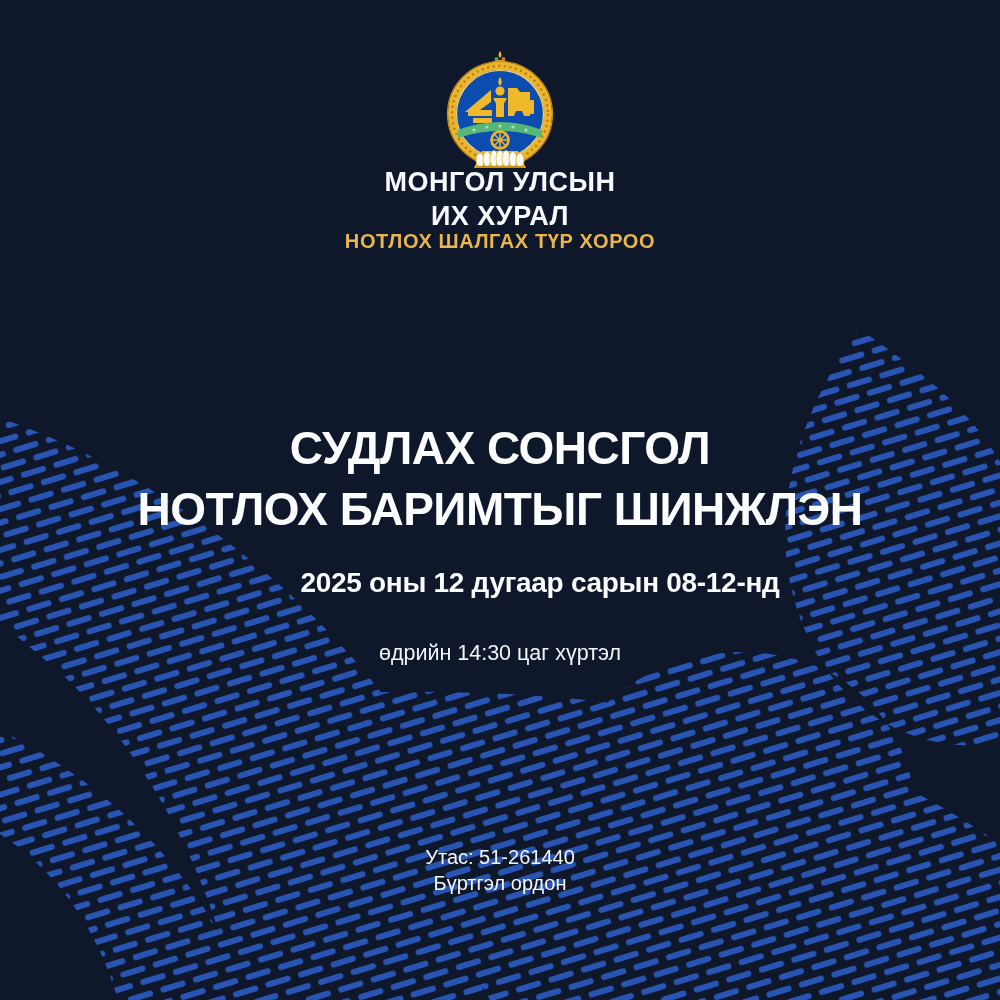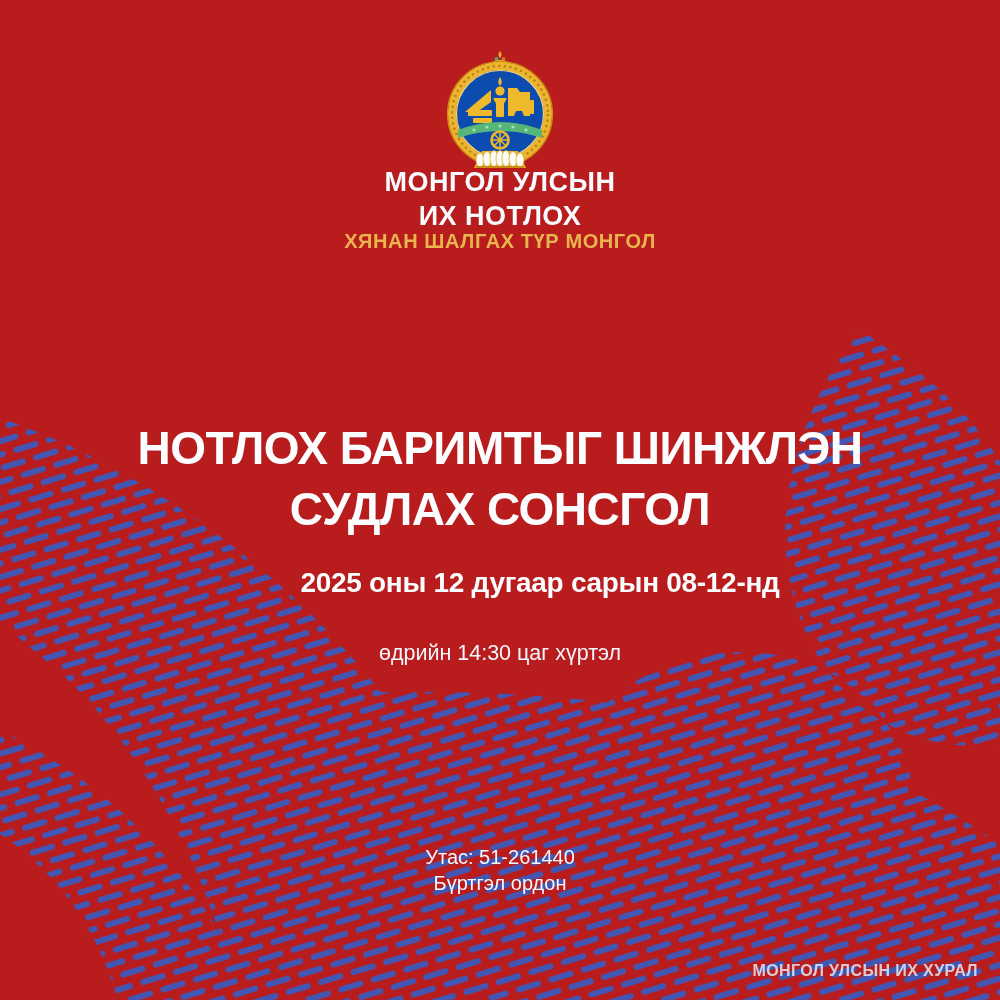--- a/index.html
+++ b/index.html
@@ -4,21 +4,21 @@
 <style>
   html,body{margin:0;padding:0;}
   body{
     width:1000px;height:1000px;
     font-family:"Liberation Sans", sans-serif;
     overflow:hidden;
   }
   .poster{
     position:relative;
     width:1000px;height:1000px;
-    background:#b91c1c;
+    background:#0f172a;
     overflow:hidden;
   }
   .watermark{
     position:absolute;left:0;top:0;width:1000px;height:1000px;
     pointer-events:none;
   }
   .content{position:absolute;left:0;top:0;width:1000px;height:1000px;}
   .center-col{position:absolute;left:0;width:1000px;text-align:center;}
 
   .emblem-wrap{top:50px;}
@@ -148,37 +148,36 @@
           <ellipse cx="62" cy="108.5" rx="4" ry="8"></ellipse>
           <ellipse cx="69" cy="109" rx="4" ry="7.5"></ellipse>
           <ellipse cx="76" cy="110" rx="4" ry="7"></ellipse>
         </g>
         <path d="M33 116 H79 L80 118 H32 Z" fill="#c78e12"></path>
       </svg>
     </div>
 
     <div class="center-col org-name">
       <div>МОНГОЛ УЛСЫН</div>
-      <div>ИХ НОТЛОХ</div>
+      <div>ИХ ХУРАЛ</div>
     </div>
 
-    <div class="center-col committee">ХЯНАН ШАЛГАХ ТҮР МОНГОЛ</div>
+    <div class="center-col committee">НОТЛОХ ШАЛГАХ ТҮР ХОРОО</div>
 
     <div class="center-col main-title">
+      <div>СУДЛАХ СОНСГОЛ</div>
       <div>НОТЛОХ БАРИМТЫГ ШИНЖЛЭН</div>
-      <div>СУДЛАХ СОНСГОЛ</div>
     </div>
 
     <div class="center-col event-date">2025 оны 12 дугаар сарын 08-12-нд</div>
 
     <div class="center-col registration">
       <div>өдрийн 14:30 цаг хүртэл</div>
     </div>
 
     <div class="center-col contact">
       <div>Утас: 51-261440</div>
       <div>Бүртгэл ордон</div>
     </div>
 
-    <div class="footer-brand">МОНГОЛ УЛСЫН ИХ ХУРАЛ</div>
 
   </div>
 </div>
 
 </body></html>

